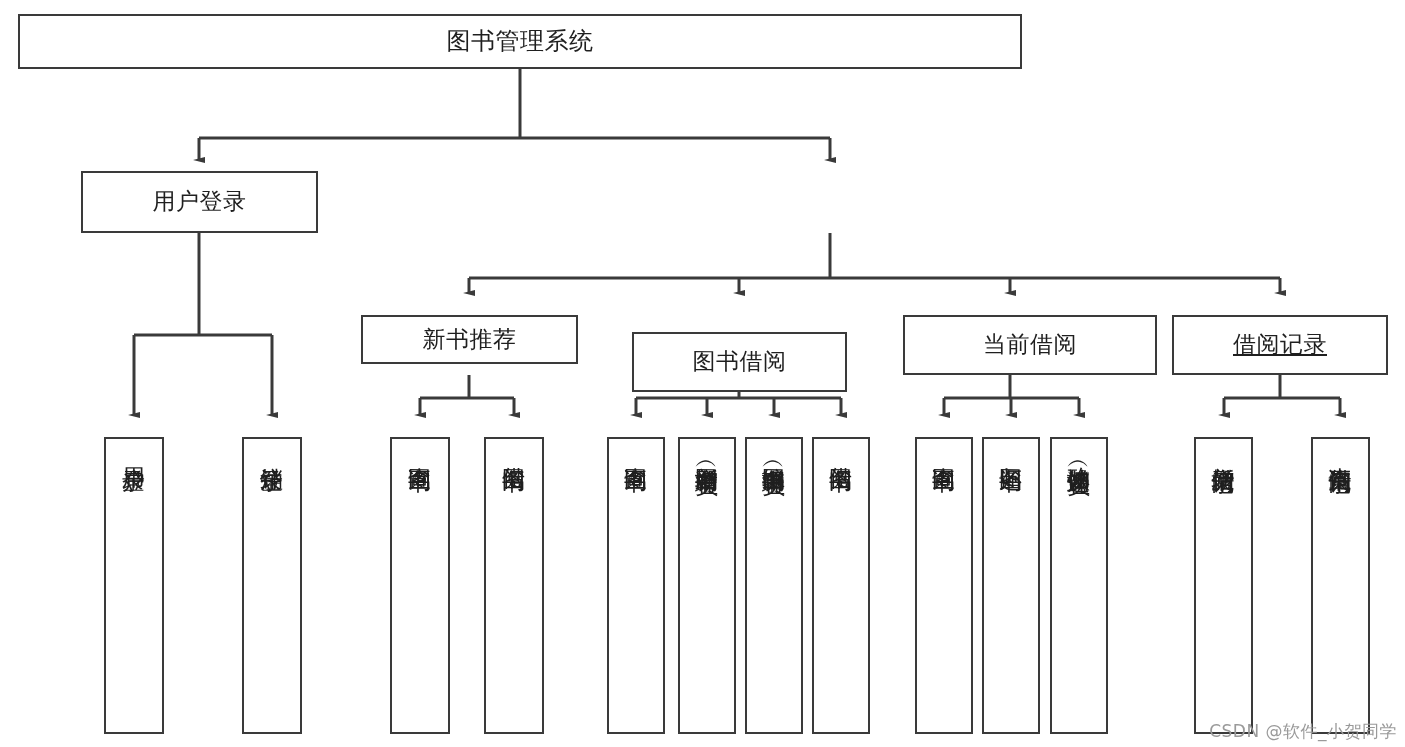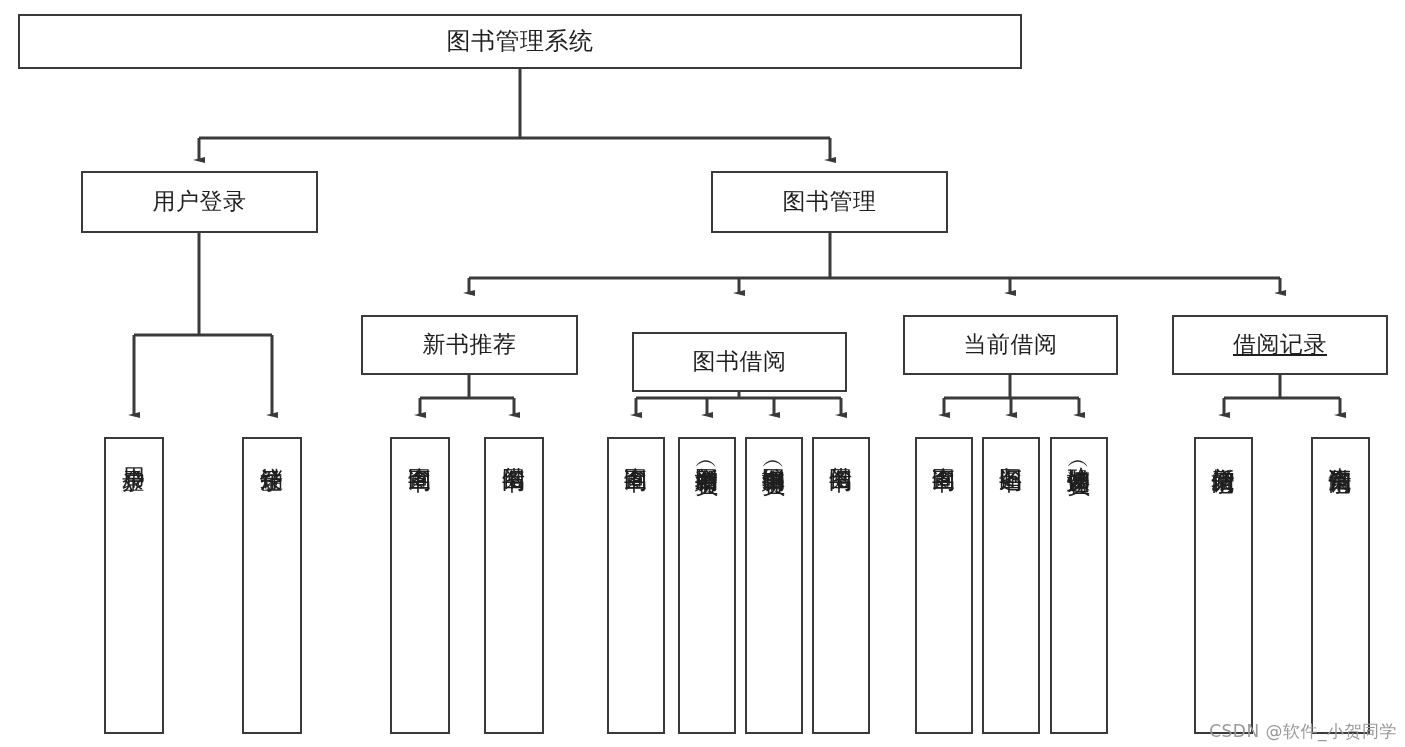--- a/index.html
+++ b/index.html
@@ -144,33 +144,30 @@
   </svg>
 
   <div class="node h root" style="left:18px; top:14px; width:1004px; height:55px;">
     <span class="node-label">图书管理系统</span>
   </div>
 
   <div class="node h" style="left:81px; top:171px; width:237px; height:62px;">
     <span class="node-label">用户登录</span>
   </div>
 
-  <div class="node h" style="left:711px; top:171px; width:237px; height:62px;">
-    <span class="node-label">图书管理</span>
-  </div>
-
-  <div class="node h" style="left:361px; top:315px; width:217px; height:60px;">
+
+  <div class="node h" style="left:361px; top:315px; width:217px; height:49px;">
     <span class="node-label">新书推荐</span>
   </div>
 
   <div class="node h" style="left:632px; top:332px; width:215px; height:60px;">
     <span class="node-label">图书借阅</span>
   </div>
 
-  <div class="node h" style="left:903px; top:315px; width:215px; height:60px;">
+  <div class="node h" style="left:903px; top:315px; width:254px; height:60px;">
     <span class="node-label">当前借阅</span>
   </div>
 
   <div class="node h" style="left:1172px; top:315px; width:216px; height:60px;text-decoration:underline;">
     <span class="node-label">借阅记录</span>
   </div>
 
   <div class="node v" style="left:104px; top:437px; width:60px; height:297px;">
     <span class="node-label">用户登录</span>
   </div>

